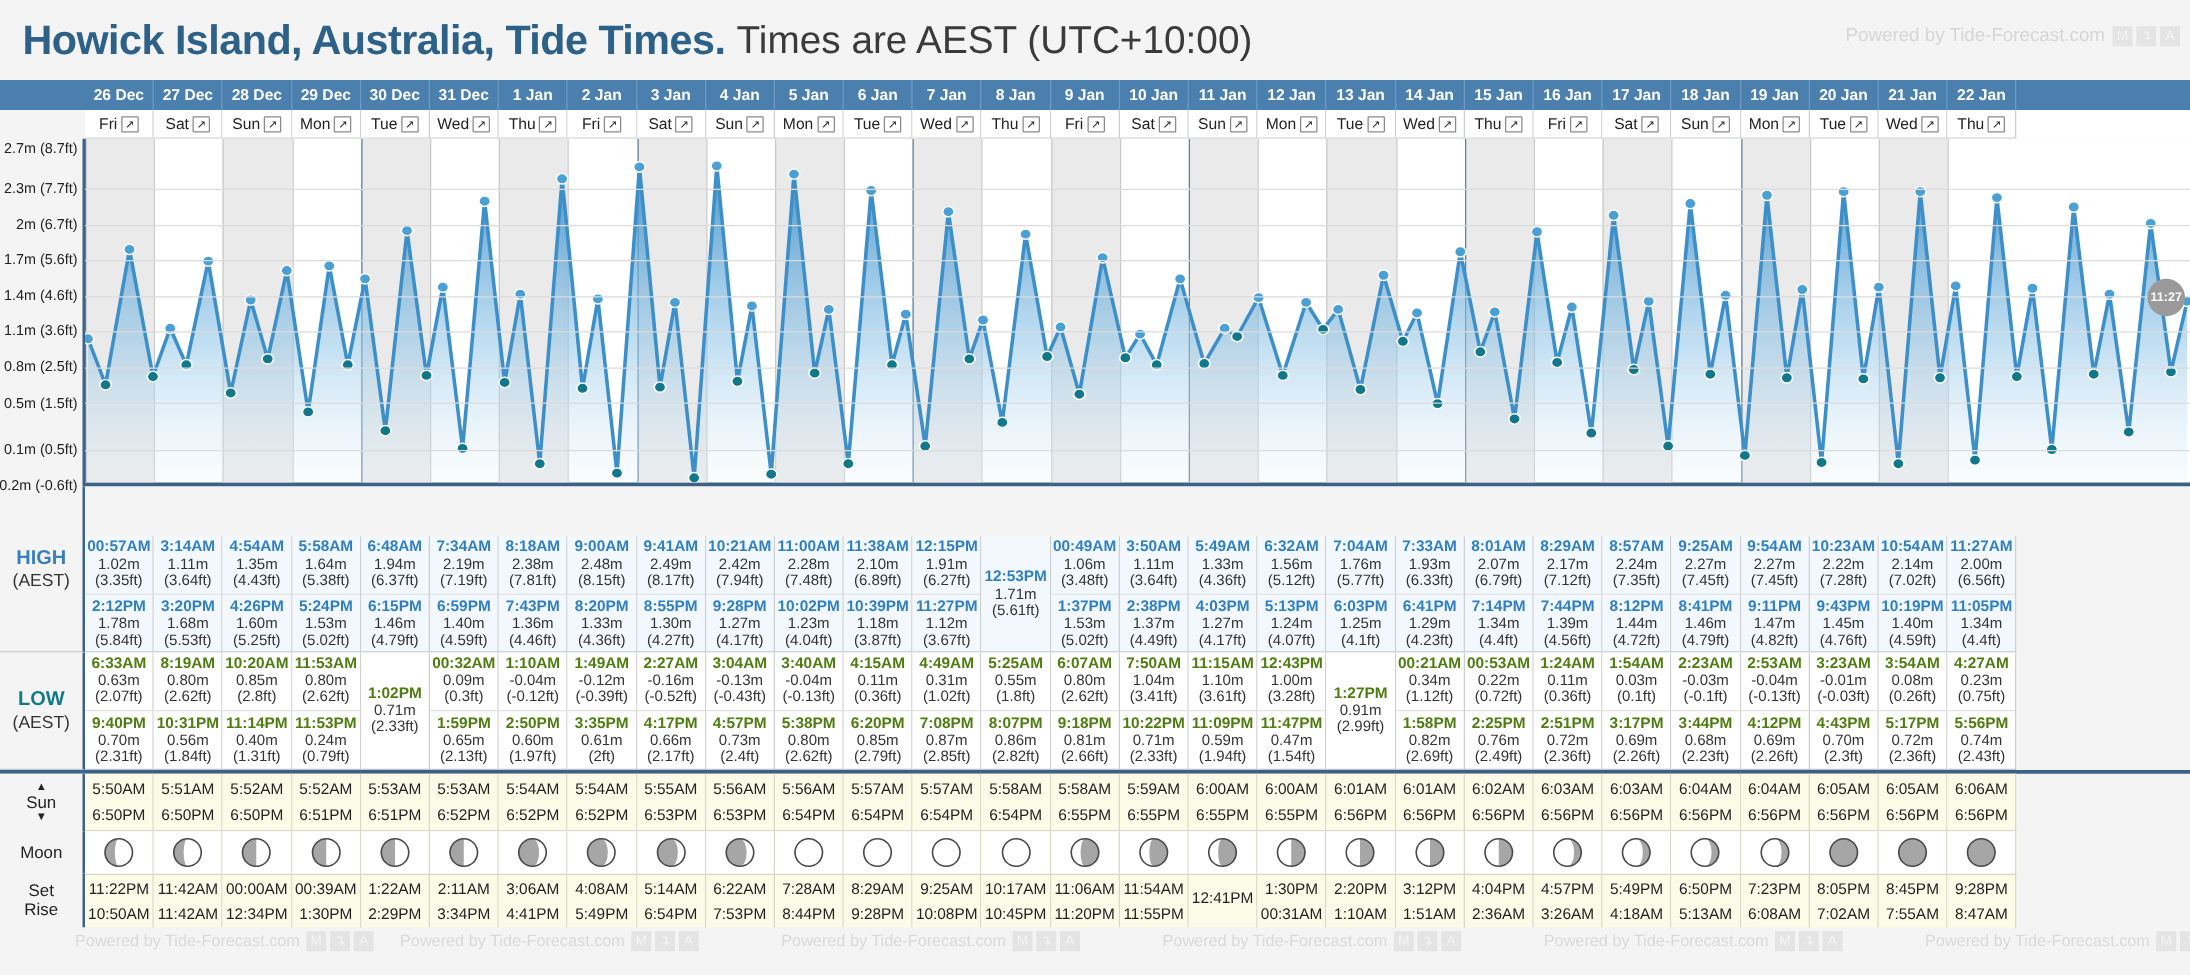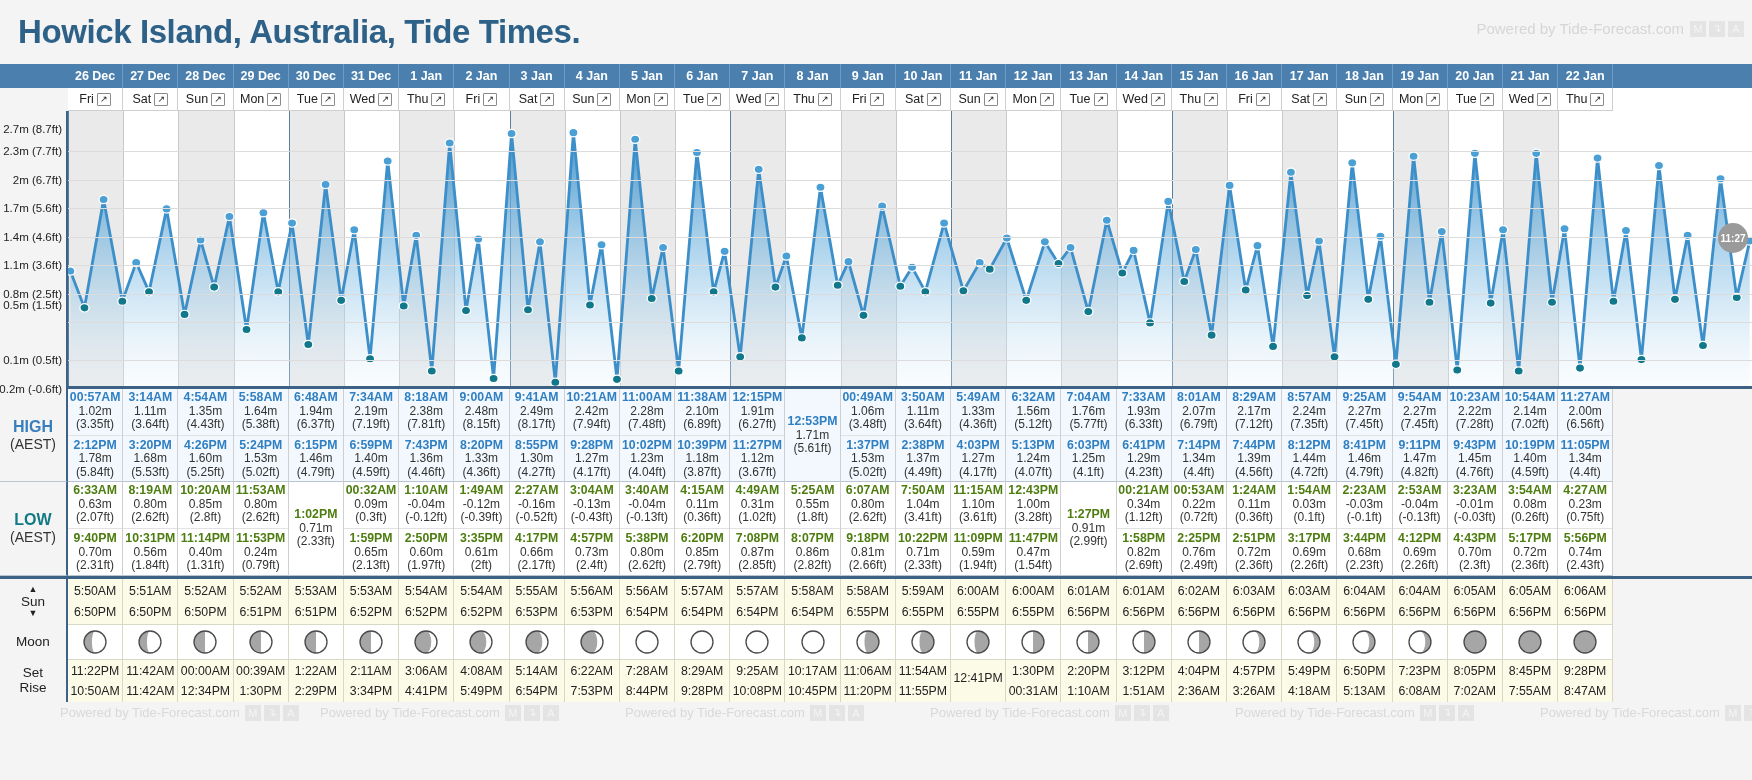--- a/index.html
+++ b/index.html
@@ -84,21 +84,21 @@
   .tt-label .big { font-size: 16px; font-weight: bold; }
   .tt-label .small { font-size: 14px; color: #333; }
   .hi .big { color: #3a7fbd; }
   .lo .big { color: #127a85; }
 
   .tcell {
     border-right: 1px solid #cfcfcf; border-bottom: 1px solid #b9c6d2;
     display: flex; flex-direction: column; align-items: center; justify-content: center;
     padding: 2px 0;
   }
-  .hirow .tcell { background: #f2f8fd; }
+  .hirow .tcell { background: #f2f8fd; margin-top: 40px; }
   .lorow .tcell { background: #fff; }
   .tentry { display: flex; flex-direction: column; align-items: center; line-height: 1.12; width: 100%; }
   .tentry + .tentry { border-top: 1px solid #e2e2e2; margin-top: 3px; padding-top: 3px; }
   .t-time { font-size: 12.3px; font-weight: bold; }
   .hirow .t-time { color: #2f7fc2; }
   .lorow .t-time { color: #4d7c0f; }
   .t-m, .t-ft { font-size: 12px; color: #333; }
 
   
   .sun-label, .moon-label, .sr-label {
@@ -135,20 +135,21 @@
     display: flex; align-items: center; justify-content: center; z-index: 20;
   }
 </style>
 </head>
 <body>
 
 <div id="app">
 
   <div class="titlebar">
     <span class="title-main">Howick Island, Australia, Tide Times.</span>
+    <span class="title-sub">Times are AEST (UTC+10:00)</span>
     <div class="powered-top">
       <span>Powered by Tide-Forecast.com</span>
       <span class="pw-badges">
         <span class="pw-badge">M</span>
         <span class="pw-badge">↴</span>
         <span class="pw-badge">A</span>
       </span>
     </div>
   </div>
 
@@ -301,28 +302,28 @@
           </div>
           <div class="daycol day-cell">
             <span>Thu</span>
             <span class="expand-ico">↗</span>
           </div>
         </div>
     </div>
 
     <div class="gridrow chartrow">
       <div class="chart-axis" id="yaxis">
-          <div class="ytick" style="top: 18px;">2.7m (8.7ft)</div>
+          <div class="ytick" style="top: 8px;">2.7m (8.7ft)</div>
           <div class="ytick" style="top: 39.9863px;">2.3m (7.7ft)</div>
           <div class="ytick" style="top: 68.5479px;">2m (6.7ft)</div>
           <div class="ytick" style="top: 97.1096px;">1.7m (5.6ft)</div>
           <div class="ytick" style="top: 125.671px;">1.4m (4.6ft)</div>
           <div class="ytick" style="top: 154.233px;">1.1m (3.6ft)</div>
           <div class="ytick" style="top: 182.795px;">0.8m (2.5ft)</div>
-          <div class="ytick" style="top: 194px;">0.5m (1.5ft)</div>
+          <div class="ytick" style="top: 212px;">0.5m (1.5ft)</div>
           <div class="ytick" style="top: 249.438px;">0.1m (0.5ft)</div>
           <div class="ytick" style="top: 278px;">-0.2m (-0.6ft)</div>
         </div>
       <div class="plot" id="plot">
         <div class="bandwrap" id="bands">
             <div class="band shade">
               <div class="dayline" style="left: 0px;"></div>
             </div>
             <div class="band">
               <div class="vline" style="left: 0px;"></div>

